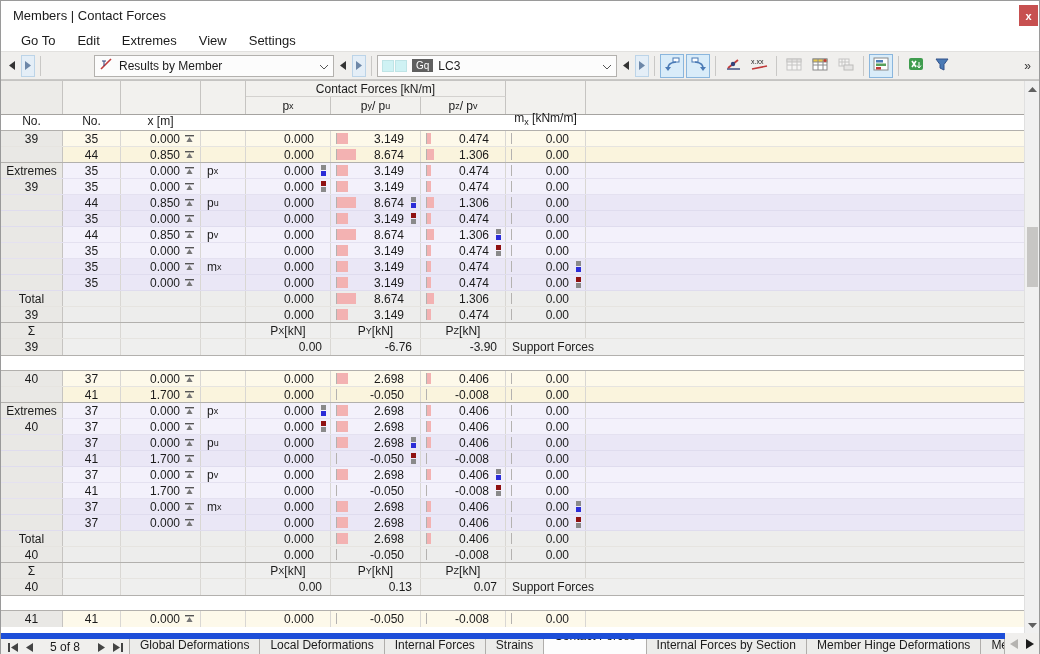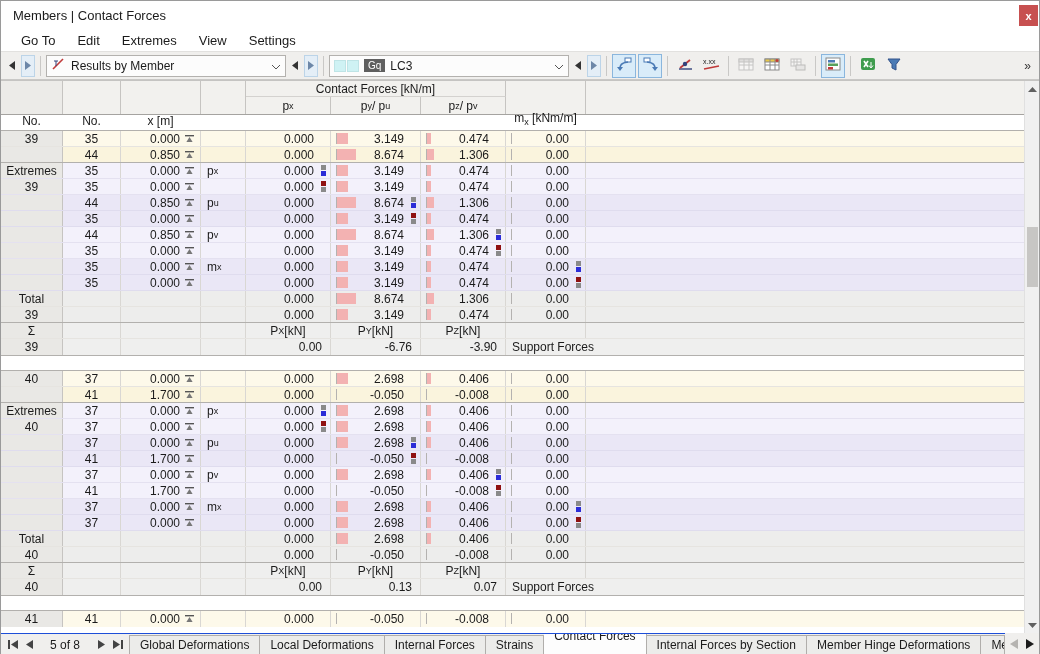--- a/index.html
+++ b/index.html
@@ -16,21 +16,21 @@
   
   .menubar { height:22px; display:flex; align-items:center; padding-left:10px; gap:2px; background:#fff; font-size:13px; }
   .menu-item { padding:2px 10px; }
 
   
   .toolbar { height:29px; background:#f0efed; border-top:1px solid #e2e1df; border-bottom:1px solid #c9c8c6;
              display:flex; align-items:center; padding:0 4px; gap:2px; font-size:12px; }
   .combo { height:22px; background:#fcfcfc; border:1px solid #b3b1ae; display:flex; align-items:center; padding:0 4px; gap:5px; }
   .combo .lbl { white-space:nowrap; }
   .combo .chev { margin-left:auto; }
-  .combo1 { width:138px; } .combo2 { width:240px; } .combo3 { width:240px; }
+  .combo1 { width:138px; } .combo2 { width:240px;margin-left:48px; } .combo3 { width:240px; }
   .navbtn { width:14px; height:22px; display:flex; align-items:center; justify-content:center; }
   .navbtn.nb-next { background:#e4eef7; border:1px solid #bcd4e8; }
   .tb-sep { width:1px; height:20px; background:#c9c8c6; margin:0 3px; }
   .tb-btn { width:24px; height:24px; display:flex; align-items:center; justify-content:center; border:1px solid transparent; }
   .tb-btn.hl { background:#d9ecf9; border-color:#8ab6dd; }
   .tb-btn.dis { opacity:.42; filter:grayscale(1); }
   .tb-overflow { margin-left:auto; font-size:12px; color:#333; padding:0 4px; }
   .badge { background:#5f5f5f; color:#fff; font-size:10px; padding:1px 4px; }
   .swatch { width:12px; height:12px; background:#cff2f4; border:1px solid #bfe4e6; display:inline-block; }
   .swatches { display:flex; gap:1px; }
@@ -84,21 +84,21 @@
   .sumval { justify-content:flex-end; padding-right:8px; }
   .support { grid-column:8/10; padding-left:6px; border-right:none; }
 
   
   .vscroll { position:absolute; top:0; right:0; width:15px; height:100%; background:#f0f0f0; border-left:1px solid #e0e0e0; }
   .vs-btn { position:absolute; left:0; width:15px; height:16px; display:flex; align-items:center; justify-content:center; }
   .vs-up { top:0; } .vs-down { bottom:0; }
   .vs-thumb { position:absolute; left:2px; width:11px; top:146px; height:60px; background:#c7c6c4; }
 
   
-  .footer { height:22px; background:#f0efed; border-top:1px solid #1d4ed8; display:flex; align-items:stretch; position:relative; }
+  .footer { height:22px; background:#f0efed; border-top:6px solid #1d4ed8; display:flex; align-items:stretch; position:relative; }
   .pager { display:flex; align-items:center; padding:0 4px; gap:2px; width:128px; flex:none; }
   .pager .pg-btn { width:15px; height:16px; display:flex; align-items:center; justify-content:center; }
   .pager .pg-label { font-size:12px; flex:1; text-align:center; }
   .tabs { display:flex; align-items:flex-end; overflow:hidden; flex:1; margin-right:34px; }
   .tab { height:20px; margin-top:1px; background:#ececea; border:1px solid #b0aeab; border-left:none; padding:0 10px;
          display:flex; align-items:center; font-size:12px; white-space:nowrap; }
   .tab:first-child { border-left:1px solid #b0aeab; }
   .tab.active { background:#fdfdfd; height:38px; margin-top:0; border-top:1px solid #8e8c89; font-size:12px; }
   .tab.cut { max-width:96px; overflow:hidden; }
   .tab-scroll { position:absolute; right:0; bottom:0; height:22px; width:34px; display:flex; align-items:center; justify-content:flex-end; gap:2px; padding-right:2px; background:#f0efed; }

